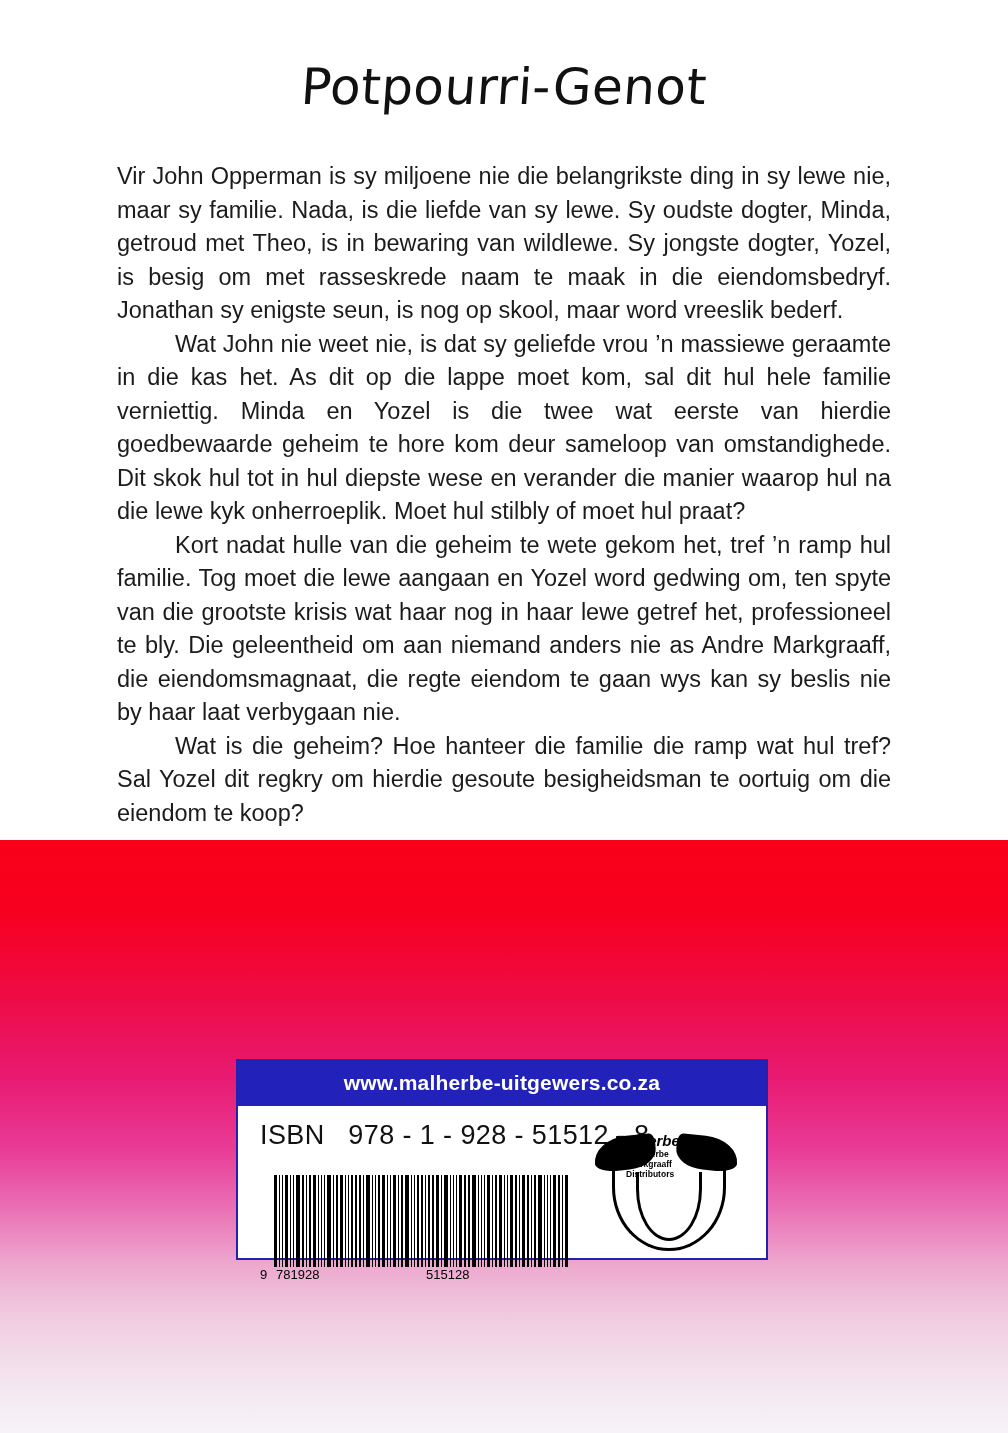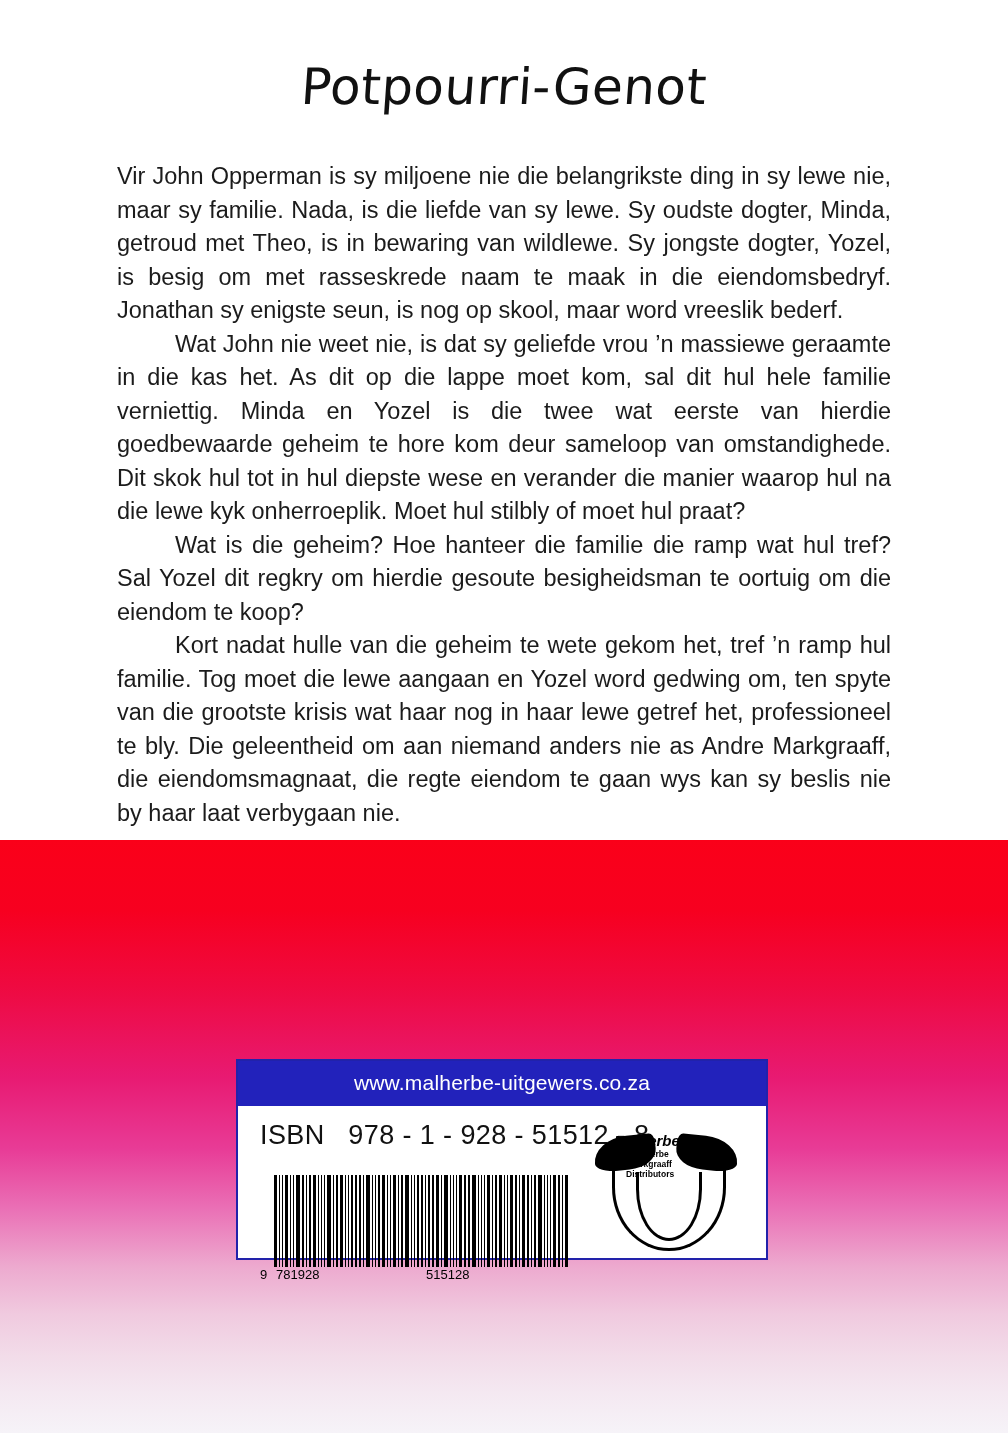--- a/index.html
+++ b/index.html
@@ -83,21 +83,21 @@
     width: 532px;
     border: 2px solid #2222aa;
     background: #ffffff;
     box-sizing: border-box;
   }
   .isbn-url-bar {
     background: #2222bb;
     color: #ffffff;
     text-align: center;
     font-size: 21px;
-    font-weight: normal;
+    font-weight: bold;
     padding: 10px 0 11px 0;
     letter-spacing: 0.2px;
   }
   .isbn-body {
     background: #ffffff;
     padding: 14px 22px 16px 22px;
     position: relative;
     height: 152px;
     box-sizing: border-box;
   }
@@ -220,22 +220,22 @@
 </head>
 <body>
 
 <div class="page">
 
   <div class="title">Potpourri-Genot</div>
 
   <div class="blurb">
     <p>Vir John Opperman is sy miljoene nie die belangrikste ding in sy lewe nie, maar sy familie. Nada, is die liefde van sy lewe. Sy oudste dogter, Minda, getroud met Theo, is in bewaring van wildlewe. Sy jongste dogter, Yozel, is besig om met rasseskrede naam te maak in die eiendomsbedryf. Jonathan sy enigste seun, is nog op skool, maar word vreeslik bederf.</p>
     <p>Wat John nie weet nie, is dat sy geliefde vrou ’n massiewe geraamte in die kas het. As dit op die lappe moet kom, sal dit hul hele familie verniettig. Minda en Yozel is die twee wat eerste van hierdie goedbewaarde geheim te hore kom deur sameloop van omstandighede. Dit skok hul tot in hul diepste wese en verander die manier waarop hul na die lewe kyk onherroeplik. Moet hul stilbly of moet hul praat?</p>
+    <p>Kort nadat hulle van die geheim te wete gekom het, tref ’n ramp hul familie. Tog moet die lewe aangaan en Yozel word gedwing om, ten spyte van die grootste krisis wat haar nog in haar lewe getref het, professioneel te bly. Die geleentheid om aan niemand anders nie as Andre Markgraaff, die eiendomsmagnaat, die  regte eiendom te gaan wys kan sy beslis nie by haar laat verbygaan nie.</p>
     <p>Wat is die geheim? Hoe hanteer die familie die ramp wat hul tref? Sal Yozel dit regkry om hierdie gesoute besigheidsman te oortuig om die eiendom te koop?</p>
-    <p>Kort nadat hulle van die geheim te wete gekom het, tref ’n ramp hul familie. Tog moet die lewe aangaan en Yozel word gedwing om, ten spyte van die grootste krisis wat haar nog in haar lewe getref het, professioneel te bly. Die geleentheid om aan niemand anders nie as Andre Markgraaff, die eiendomsmagnaat, die  regte eiendom te gaan wys kan sy beslis nie by haar laat verbygaan nie.</p>
   </div>
 
   <div class="gradient-panel"></div>
 
   <div class="isbn-block">
     <div class="isbn-url-bar">www.malherbe-uitgewers.co.za</div>
     <div class="isbn-body">
 
       <div class="isbn-number">
         <span>ISBN</span>

